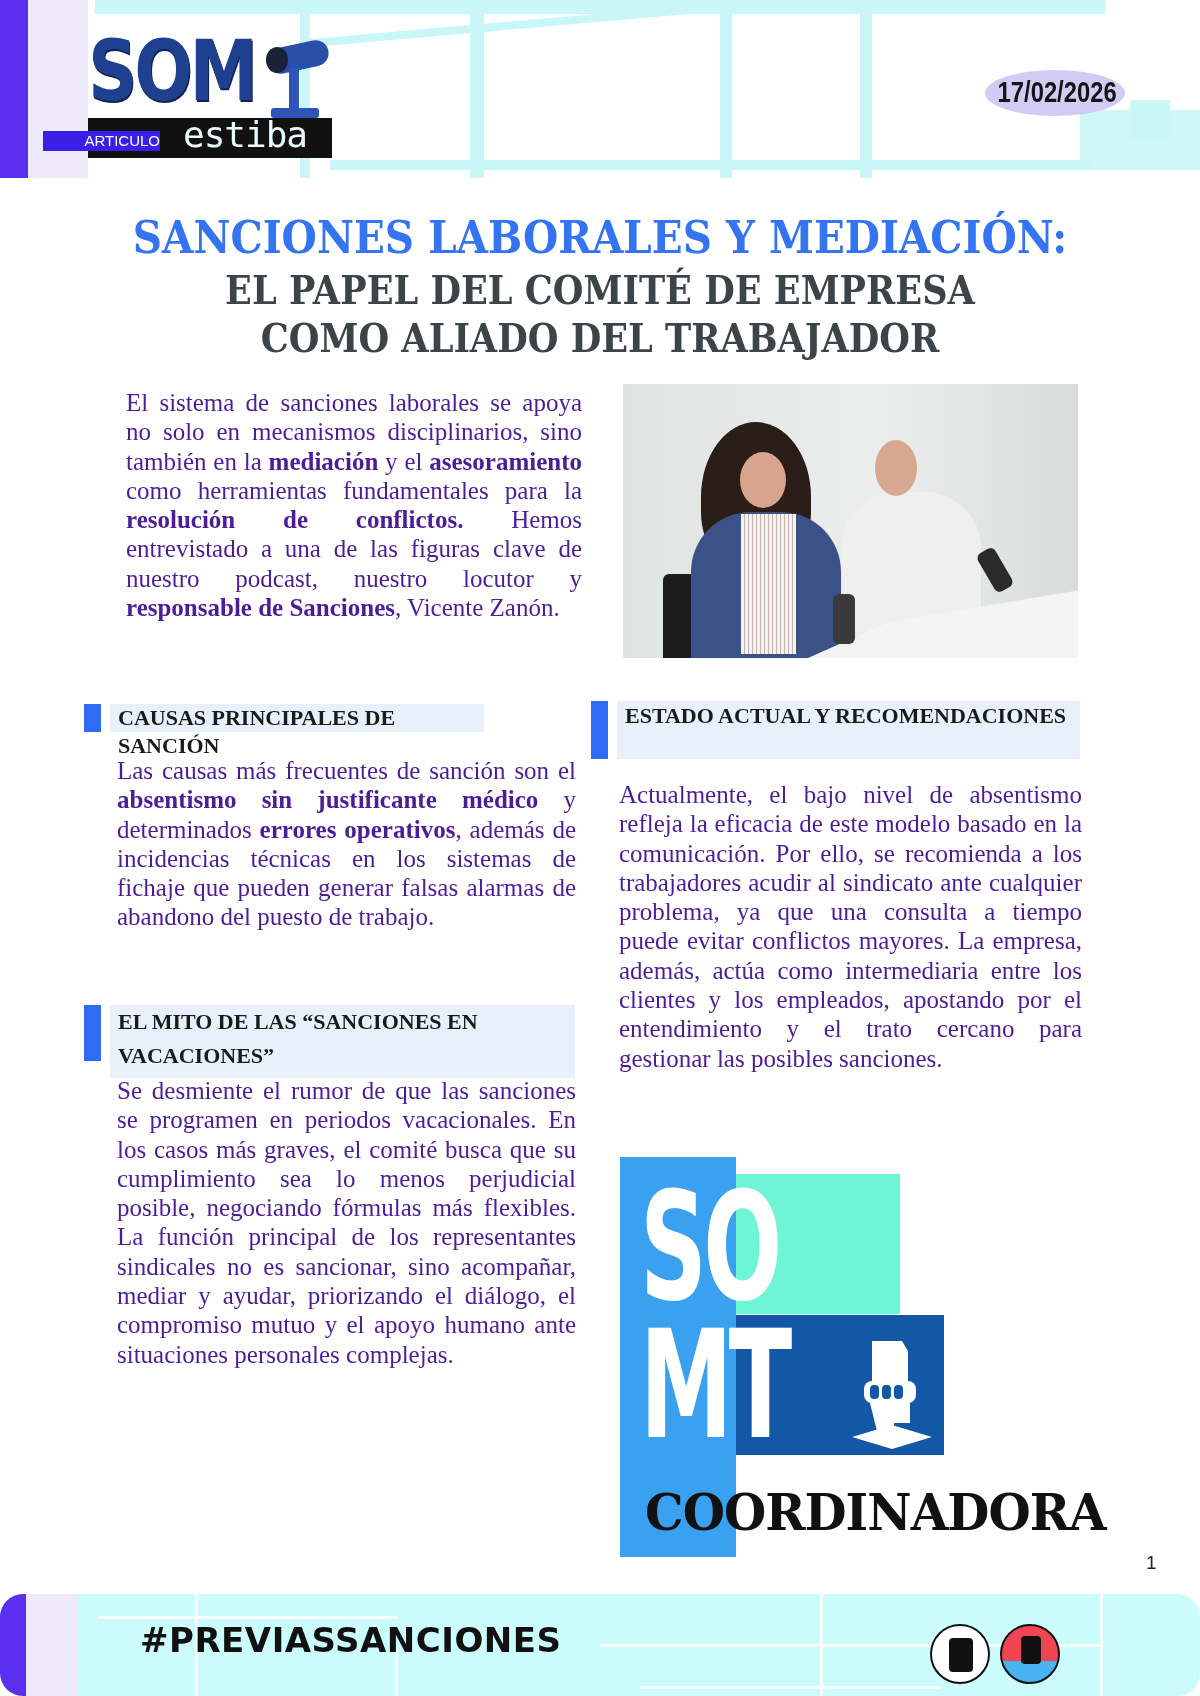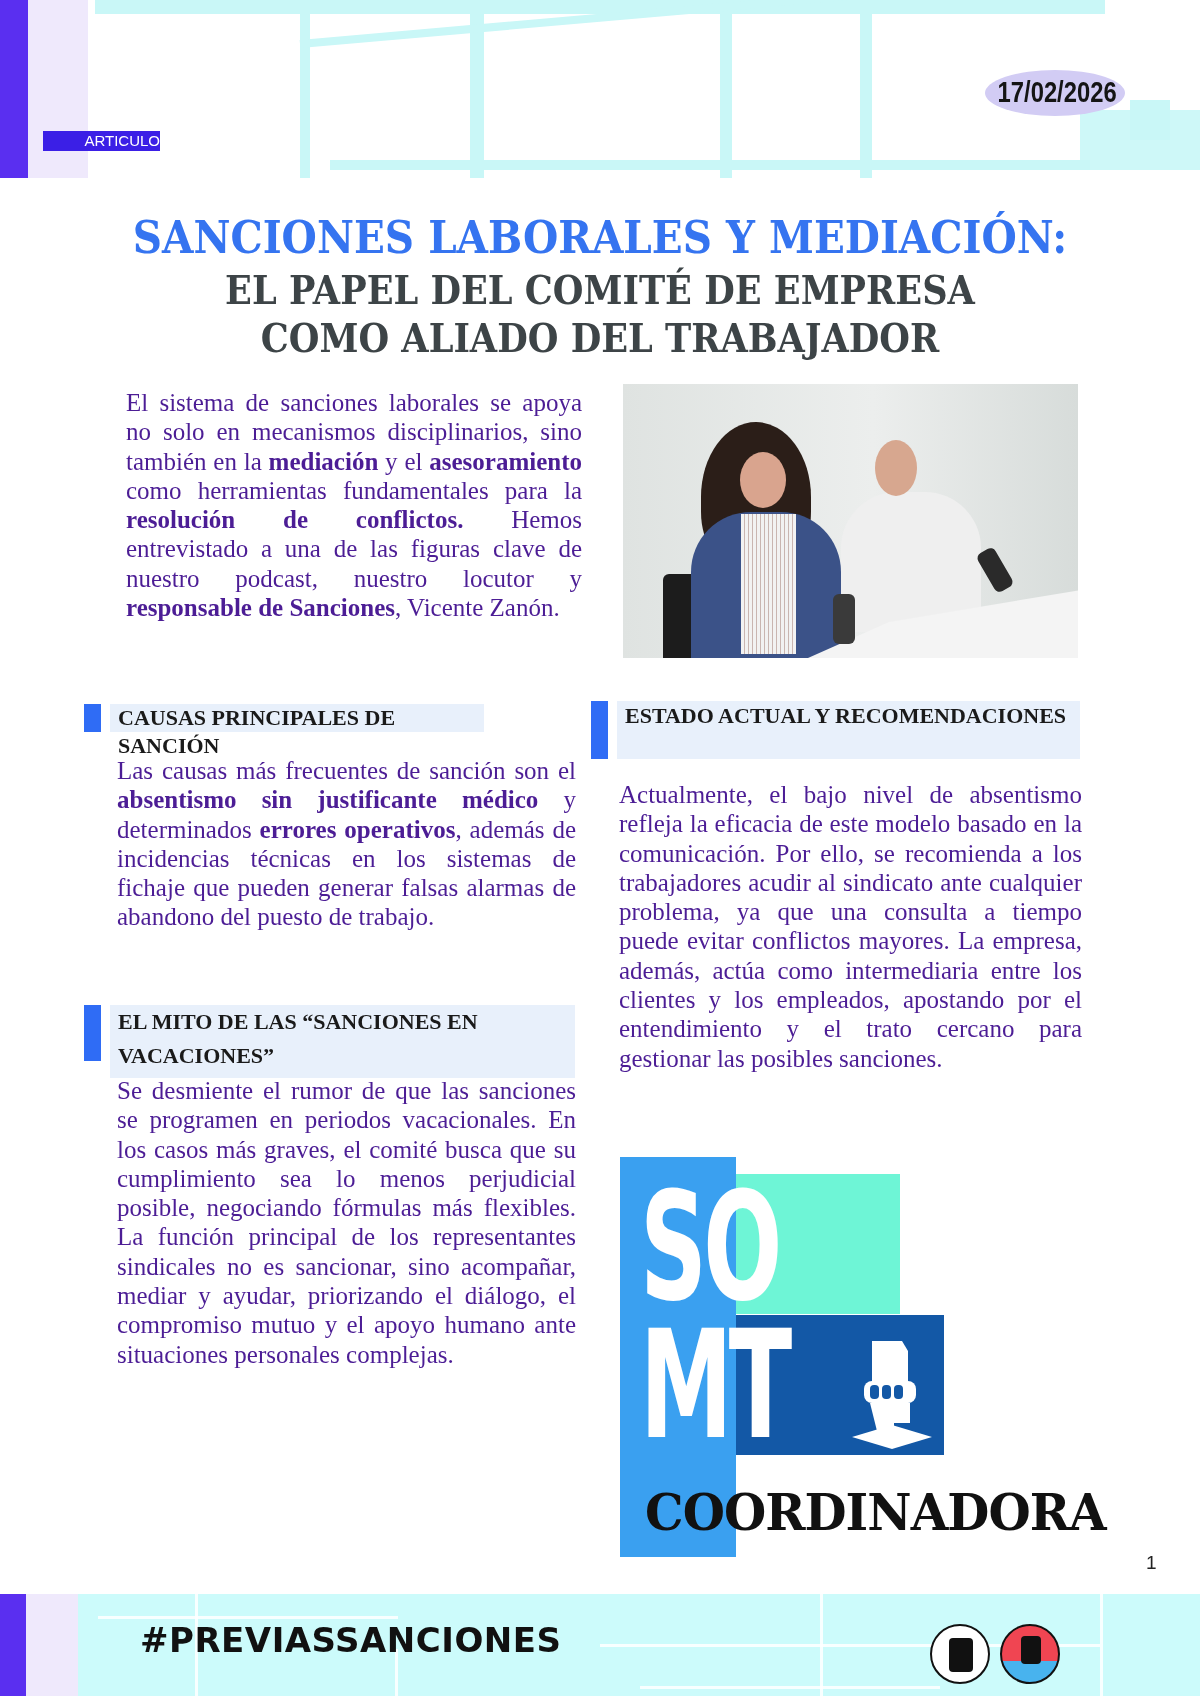--- a/index.html
+++ b/index.html
@@ -87,21 +87,21 @@
   .somt-logo .b-dark { position: absolute; left: 116px; top: 158px; width: 208px; height: 140px; background: #1358a6; }
   .somt-logo .l { position: absolute; font-family: "DejaVu Sans", sans-serif; font-weight: bold; color: #ffffff; font-size: 150px; line-height: 140px; transform: scaleX(0.62); transform-origin: left; letter-spacing: -6px; }
   .somt-logo .l-so { left: 20px; top: 20px; }
   .somt-logo .l-mt { left: 20px; top: 158px; }
   .somt-logo .fist { position: absolute; left: 230px; top: 180px; width: 88px; height: 115px; }
   .somt-logo .coord { position: absolute; left: 25px; top: 326px; font-family: "DejaVu Serif", serif; font-weight: bold; font-size: 50px; letter-spacing: -1px; color: #111111; transform: scaleX(0.97); transform-origin: left; }
 
   .page-num { position: absolute; left: 1146px; top: 1552px; font-family: "Liberation Sans", sans-serif; font-size: 19px; color: #222222; }
 
   
-  .footer { position: absolute; left: 0; top: 1594px; width: 1200px; height: 102px; background: #ccfbfb; overflow: hidden; }
+  .footer { position: absolute; left: 0; top: 1594px; width: 1200px; height: 102px; background: #ccfbfb; overflow: hidden; border-radius: 23px; }
   .footer .fbar1 { position: absolute; left: 0; top: 0; width: 26px; height: 102px; background: #5a2ff0; }
   .footer .fbar2 { position: absolute; left: 26px; top: 0; width: 52px; height: 102px; background: #efe9fc; }
   .footer .grid-line { position: absolute; background: #ffffff; opacity: .85; }
   .footer .g1 { left: 98px; top: 22px; width: 300px; height: 3px; }
   .footer .g2 { left: 195px; top: 0; width: 3px; height: 102px; }
   .footer .g3 { left: 395px; top: 55px; width: 3px; height: 47px; }
   .footer .g4 { left: 600px; top: 50px; width: 500px; height: 3px; }
   .footer .g5 { left: 820px; top: 0; width: 3px; height: 102px; }
   .footer .g6 { left: 1100px; top: 0; width: 3px; height: 102px; }
   .footer .g7 { left: 640px; top: 92px; width: 300px; height: 3px; }
@@ -122,20 +122,31 @@
   <div class="crane c1"></div>
   <div class="crane c2"></div>
   <div class="crane c3"></div>
   <div class="crane c4"></div>
   <div class="crane c5"></div>
   <div class="crane c6"></div>
   <div class="crane c7"></div>
   <div class="crane c8"></div>
   <div class="crane c9"></div>
 
+  <div class="logo">
+    <div class="estiba-box"></div>
+    <div class="som">SOM</div>
+    <svg class="mic" viewBox="0 0 70 90">
+      <rect x="4" y="12" width="62" height="26" rx="13" fill="#2a4fa8" transform="rotate(-12 35 25)"></rect>
+      <ellipse cx="14" cy="28" rx="11" ry="13" fill="#1b2238"></ellipse>
+      <rect x="26" y="36" width="10" height="40" fill="#2d55b5"></rect>
+      <rect x="8" y="76" width="48" height="10" rx="3" fill="#2d55b5"></rect>
+    </svg>
+    <div class="estiba">estiba</div>
+  </div>
   <div class="articulo">ARTICULO</div>
 
 
   <div class="date-pill"></div>
   <div class="date">17/02/2026</div>
 </div>
 
 <div class="main-title">
   <div class="h1">SANCIONES LABORALES Y MEDIACIÓN:</div>
   <div class="h2">EL PAPEL DEL COMITÉ DE EMPRESA</div>

